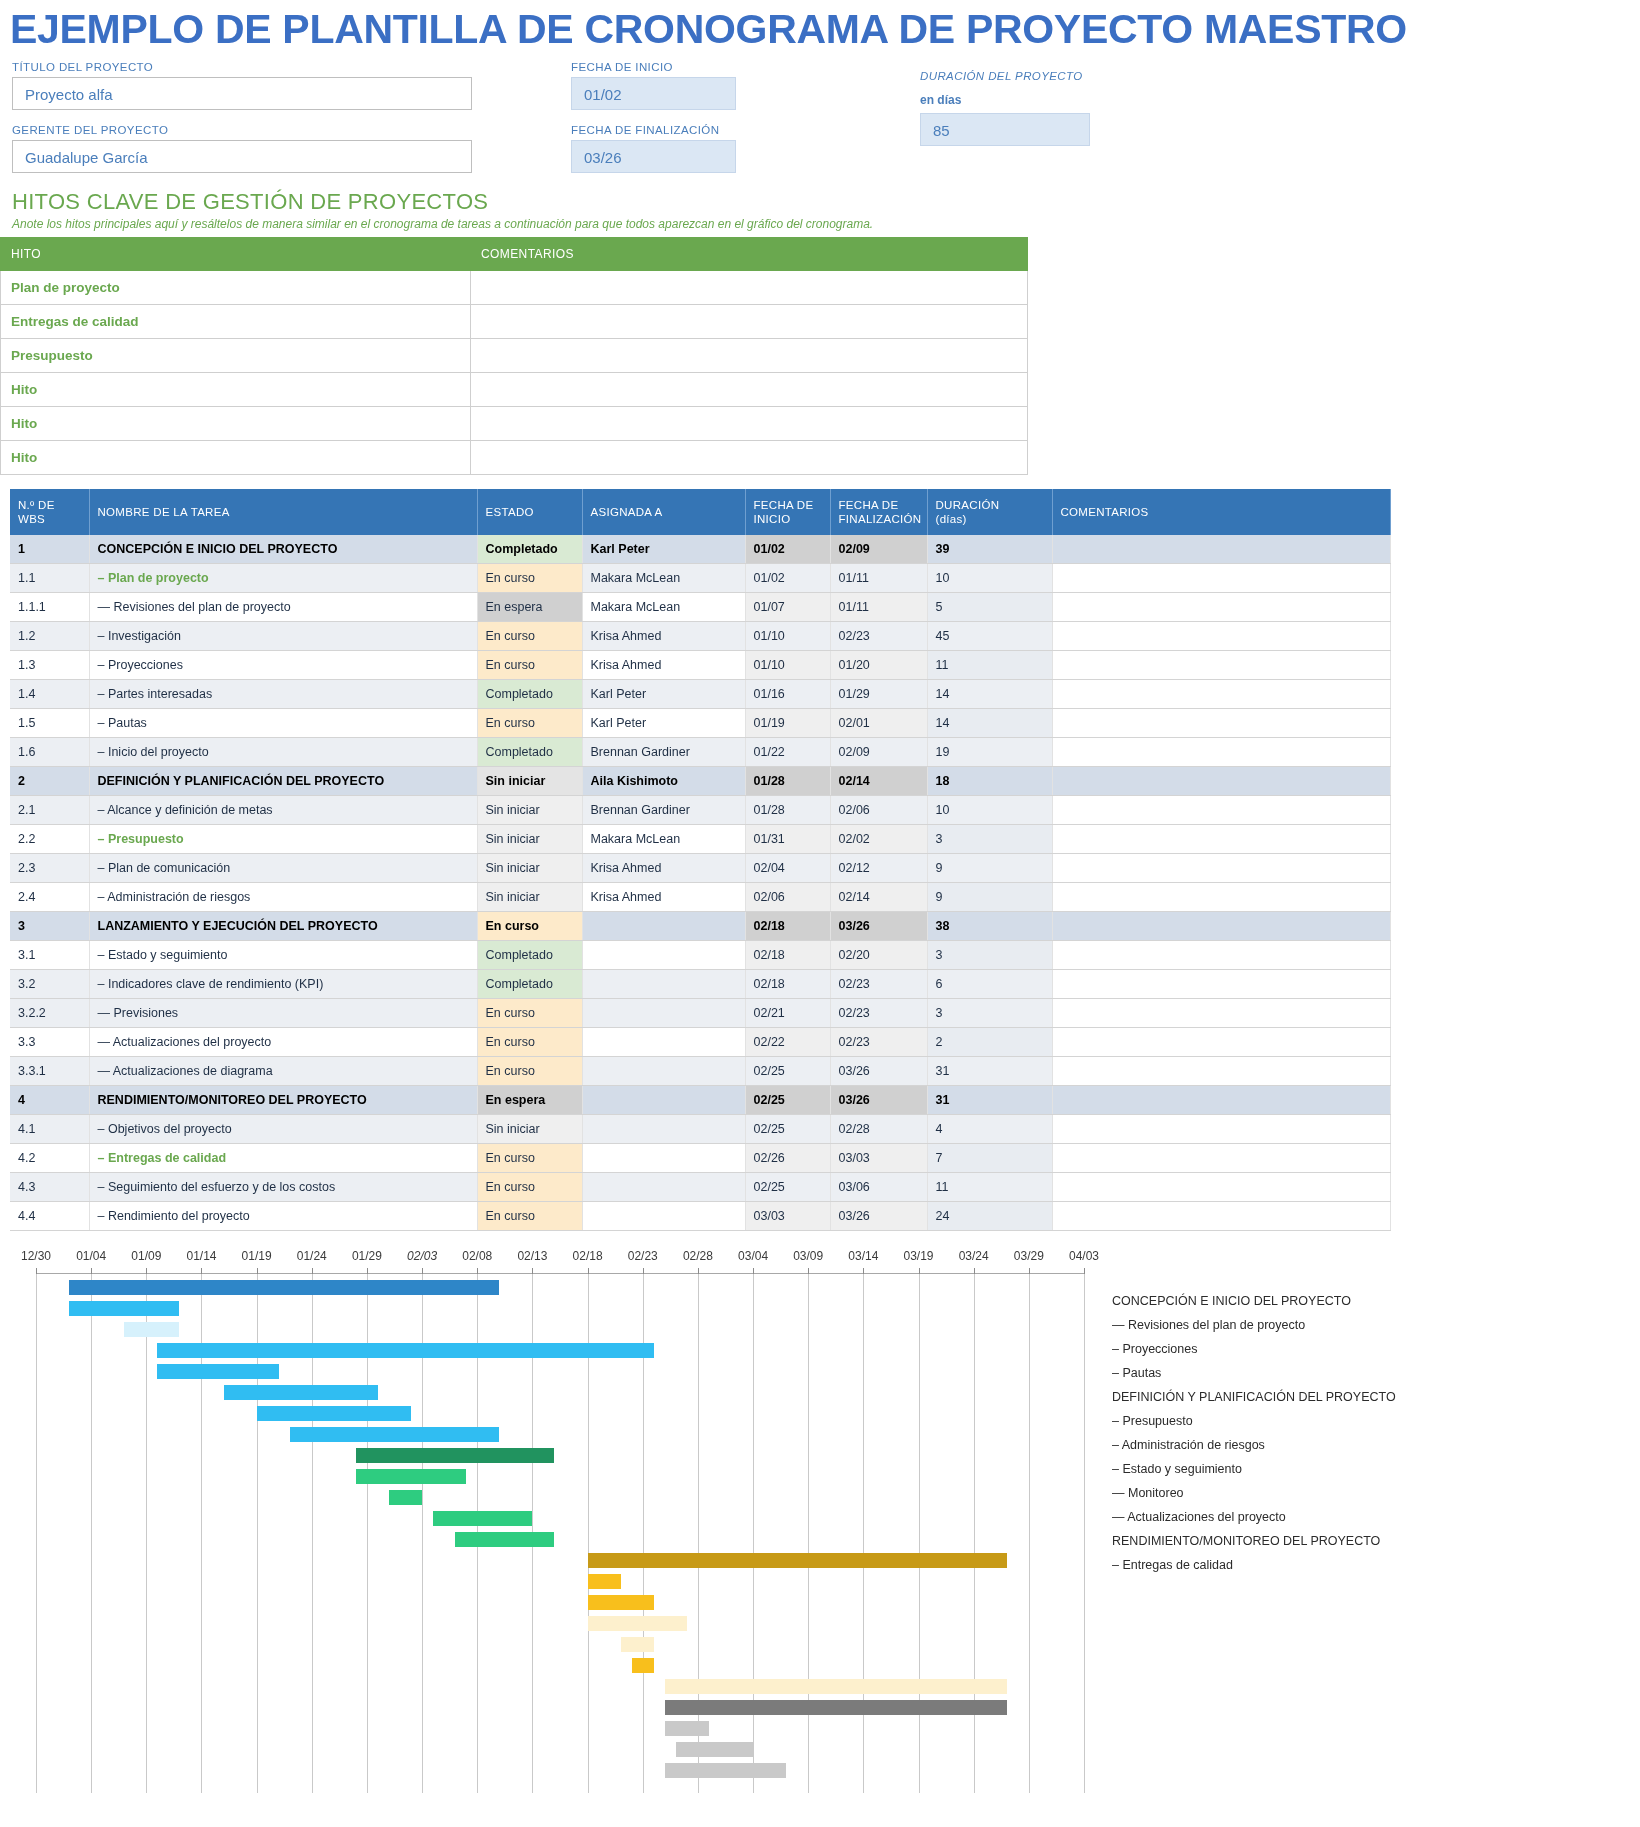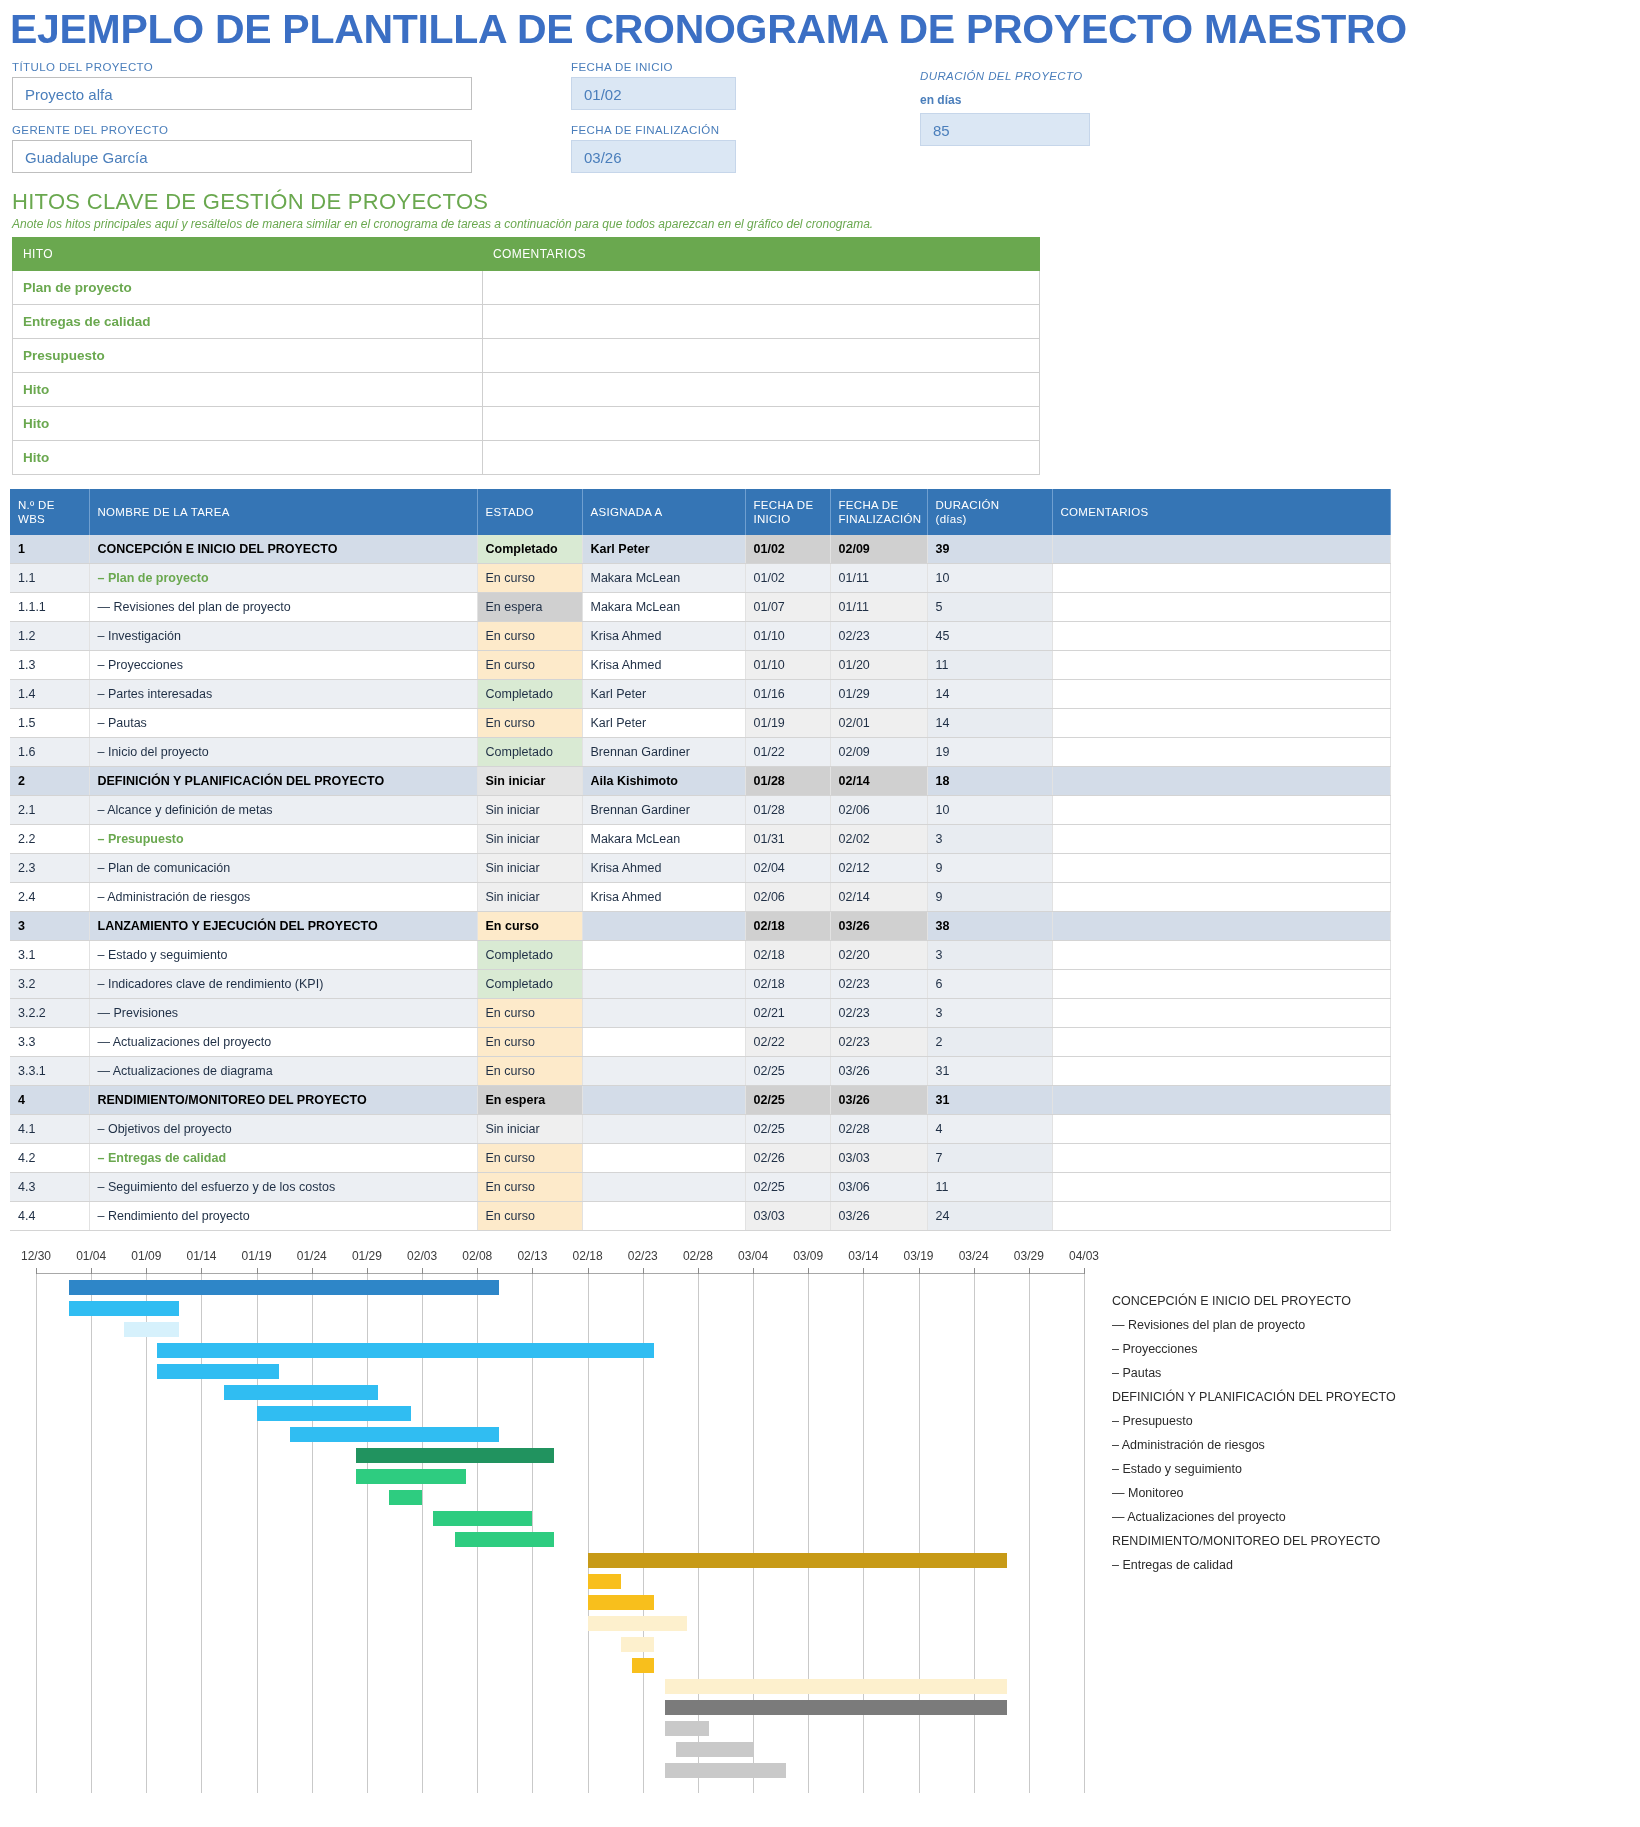--- a/index.html
+++ b/index.html
@@ -49,21 +49,21 @@
   
   .ms-head{
     font-size:22px; color:#6aa84f; letter-spacing:.3px;
     margin:8px 0 2px 12px; font-weight:normal;
   }
   .ms-sub{
     font-size:12px; color:#6aa84f; font-style:italic;
     margin:0 0 6px 12px;
   }
   table.ms{
-    border-collapse:collapse; width:1027px; margin-left:12px;
+    border-collapse:collapse; width:1027px; 
     table-layout:fixed;
     border-radius:22px;
   }
   table.ms th{
     background:#6aa84f; color:#fff; font-weight:normal;
     font-size:12px; text-align:left; padding:9px 10px;
     letter-spacing:.4px; border:1px solid #6aa84f;
   }
   table.ms td{
     border:1px solid #cfcfcf; height:34px; padding:6px 10px;
@@ -530,21 +530,21 @@
 
   <div class="gantt-wrap">
     <div class="axis-labels" id="axis-labels">
         <span style="left: 36px;">12/30</span>
         <span style="left: 91.1579px;">01/04</span>
         <span style="left: 146.316px;">01/09</span>
         <span style="left: 201.474px;">01/14</span>
         <span style="left: 256.632px;">01/19</span>
         <span style="left: 311.789px;">01/24</span>
         <span style="left: 366.947px;">01/29</span>
-        <span style="left: 422.105px;">02/03</span>
+        <span style="left: 422.105px; font-style: italic;">02/03</span>
         <span style="left: 477.263px;">02/08</span>
         <span style="left: 532.421px;">02/13</span>
         <span style="left: 587.579px;">02/18</span>
         <span style="left: 642.737px;">02/23</span>
         <span style="left: 697.895px;">02/28</span>
         <span style="left: 753.053px;">03/04</span>
         <span style="left: 808.211px;">03/09</span>
         <span style="left: 863.368px;">03/14</span>
         <span style="left: 918.526px;">03/19</span>
         <span style="left: 973.684px;">03/24</span>

